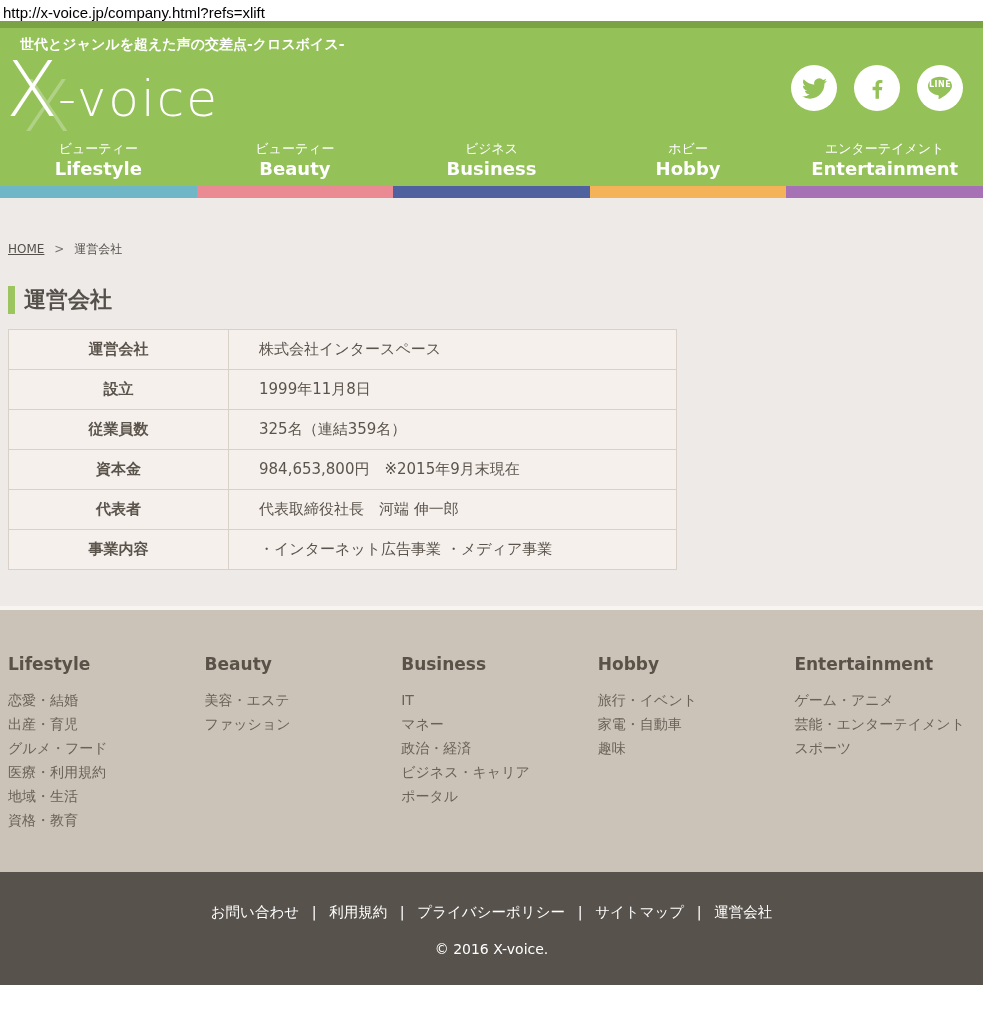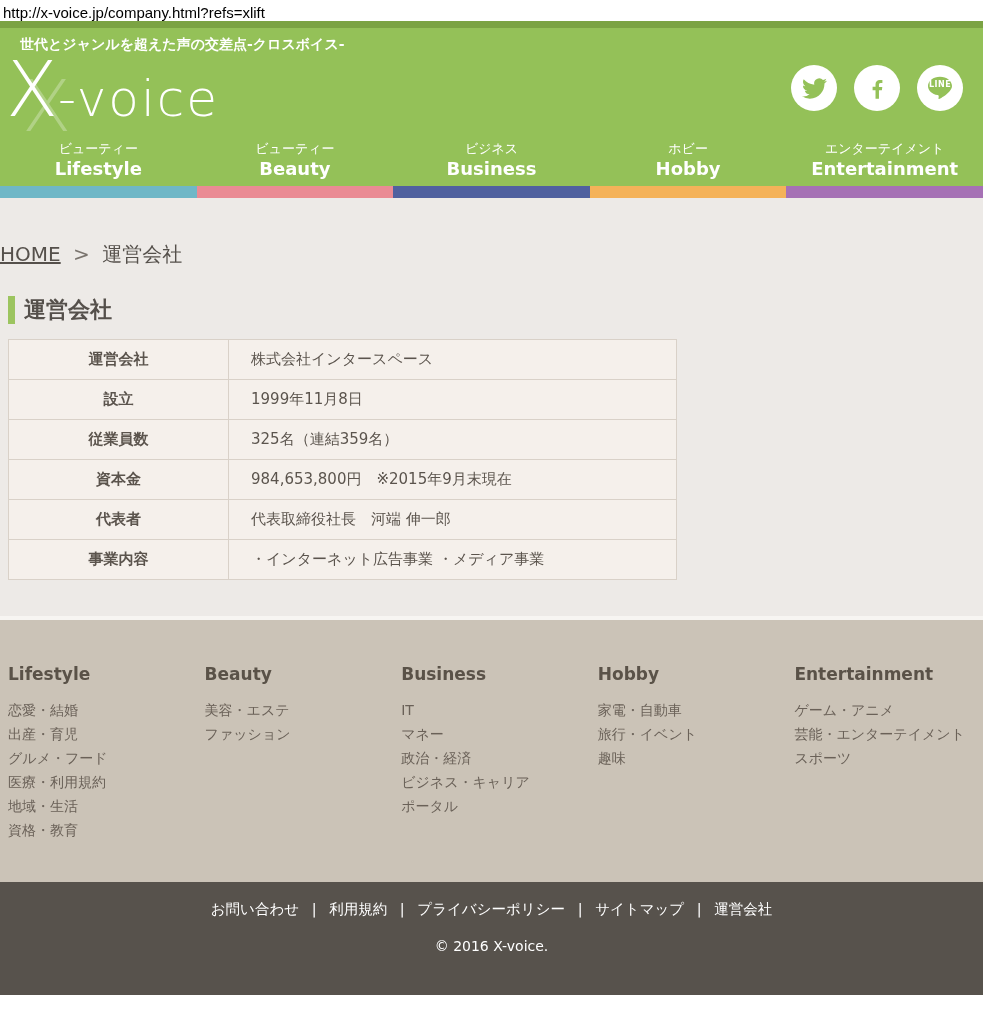--- a/index.html
+++ b/index.html
@@ -47,47 +47,47 @@
   .nav-item {
     width:20%; text-align:center; color:#fff; cursor:pointer;
     padding-top:4px;
   }
   .nav-jp { font-size:13px; display:block; }
   .nav-en { font-size:18px; font-weight:bold; display:block; line-height:22px; }
   .stripes { display:flex; height:12px; }
   .stripe { width:20%; height:12px; }
   
   .main { background:#edeae7; padding:0 0 36px 0; }
-  .breadcrumb { padding:43px 0 0 0; font-size:20px; color:#55504b; }
+  .breadcrumb { padding:43px 0 0 8px; font-size:12px; color:#55504b; }
   .breadcrumb a { color:#55504b; text-decoration:underline; cursor:pointer; }
   .breadcrumb .sep { margin:0 6px; color:#7a746e; }
   .page-title-row { display:flex; align-items:center; margin:27px 0 0 8px; }
   .title-accent { width:7px; height:28px; background:#9cc45f; margin-right:9px; }
   .page-title { font-size:22px; font-weight:bold; color:#55504b; }
   table.company {
     margin:14px 0 0 8px; border-collapse:collapse; width:669px;
     background:#f5f0eb;
   }
   table.company td {
     border:1px solid #d9d1c8; height:40px; font-size:15px; color:#5b544d;
   }
   td.c-label { width:220px; text-align:center; font-weight:bold; }
-  td.c-value { padding-left:22px; }
+  td.c-value { padding-left:30px; }
   .pre-footer-line { height:4px; background:#f7f5f2; }
   
   .footer { background:#cbc3b7; padding:44px 0 40px 0; display:flex; }
   .f-col { width:20%; padding-left:8px; }
   .f-head { font-size:17px; font-weight:bold; color:#5a5248; margin-bottom:14px; }
   .f-col ul { list-style:none; }
   .f-col li {
     font-size:14px; color:#6a6158; line-height:24px; cursor:pointer;
   }
   
   .bottom-bar { background:#57524c; height:113px; text-align:center; color:#fff; }
-  .bottom-links { padding-top:18px; font-size:14.5px; }
+  .bottom-links { padding-top:31px; font-size:14.5px; }
   .bottom-links a { color:#fff; text-decoration:none; cursor:pointer; }
   .bottom-links .bsep { margin:0 8px; }
   .copyright { margin-top:19px; font-size:14px; }
 </style>
 </head>
 <body>
 
 <div class="url-bar">
   <span>http://x-voice.jp/company.html?refs=xlift</span>
 </div>
@@ -227,22 +227,22 @@
       <li>IT</li>
       <li>マネー</li>
       <li>政治・経済</li>
       <li>ビジネス・キャリア</li>
       <li>ポータル</li>
     </ul>
   </div>
   <div class="f-col">
     <div class="f-head">Hobby</div>
     <ul>
+      <li>旅行・イベント</li>
       <li>家電・自動車</li>
-      <li>旅行・イベント</li>
       <li>趣味</li>
     </ul>
   </div>
   <div class="f-col">
     <div class="f-head">Entertainment</div>
     <ul>
       <li>ゲーム・アニメ</li>
       <li>芸能・エンターテイメント</li>
       <li>スポーツ</li>
     </ul>

